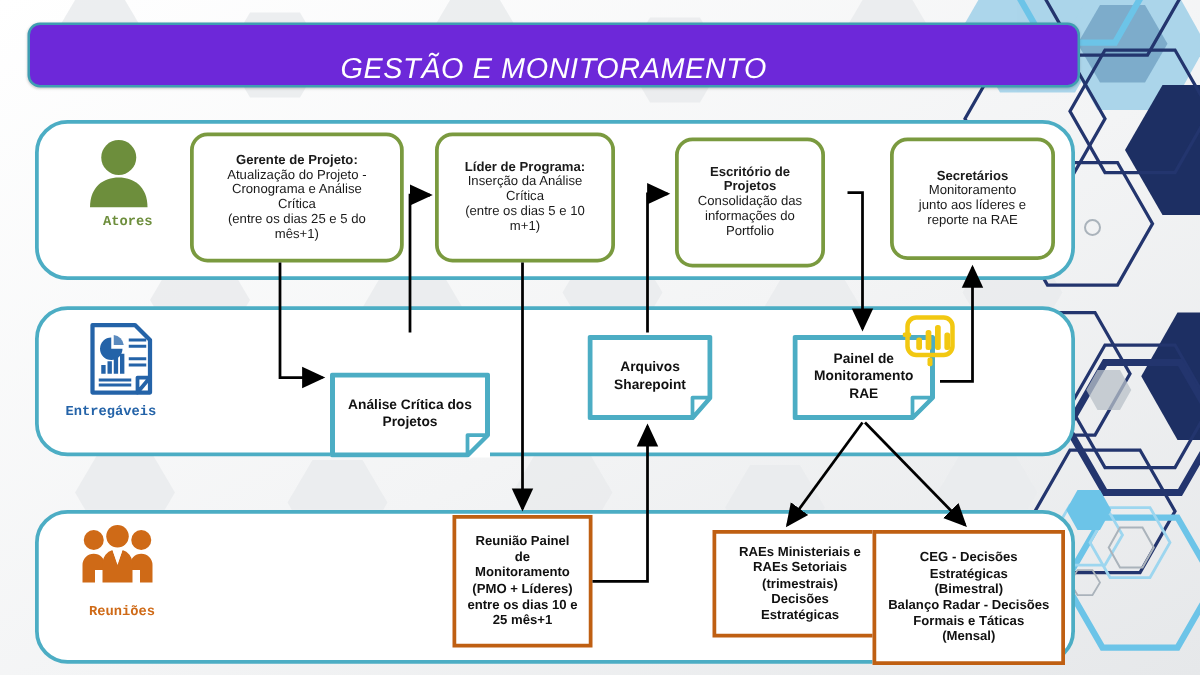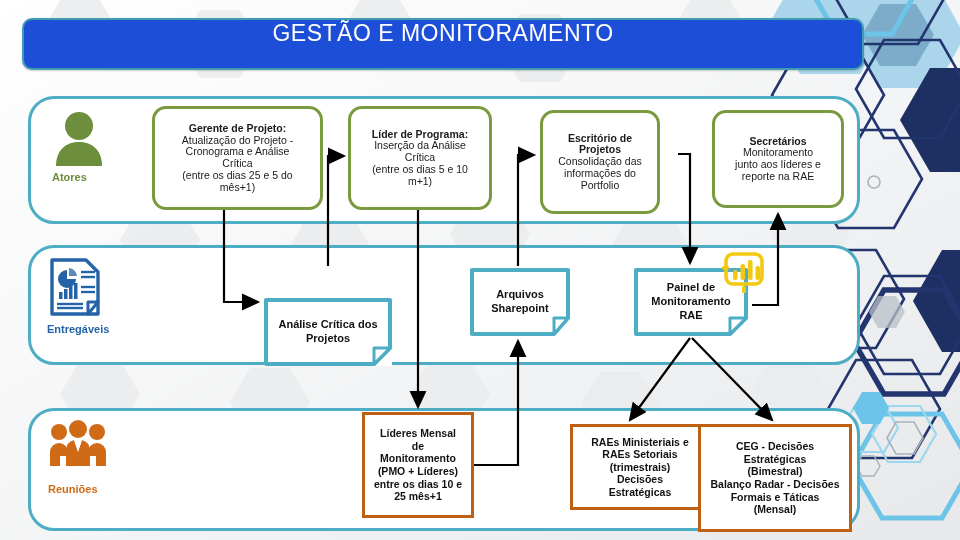--- a/index.html
+++ b/index.html
@@ -10,40 +10,40 @@
     position:relative;
   }
   #stage{position:absolute;left:0;top:0;width:960px;height:540px;}
 
   
   #bg{position:absolute;left:0;top:0;width:960px;height:540px;z-index:0;}
 
   
   .banner{
     position:absolute;left:22px;top:18px;width:838px;height:48px;
-    background:#1d4ed8;border:2px solid #3f9db2;border-radius:10px;
+    background:#6d28d9;border:2px solid #3f9db2;border-radius:10px;
     box-shadow:0 1px 2px rgba(0,0,0,.18);
-    display:flex;align-items:flex-start;justify-content:center;z-index:3;
+    display:flex;align-items:flex-end;justify-content:center;z-index:3;font-style:italic;
   }
   .banner span{
     color:#ffffff;font-size:23px;letter-spacing:.5px;font-weight:400;
     font-family:"Liberation Sans", sans-serif;
   }
 
   
   .lane{
     position:absolute;background:#ffffff;border:3px solid #4cadc4;
     border-radius:26px;z-index:1;
   }
   #lane-atores{left:28px;top:96px;width:826px;height:122px;}
   #lane-entregaveis{left:28px;top:245px;width:826px;height:114px;}
   #lane-reunioes{left:28px;top:408px;width:826px;height:117px;}
 
   
-  .lane-icon{position:absolute;z-index:4;text-align:left;}
+  .lane-icon{position:absolute;z-index:4;text-align:right;font-family:Liberation Mono, monospace;}
   .lane-icon .cap{font-size:11px;font-weight:bold;margin-top:1px;}
   #ic-atores{left:52px;top:108px;width:70px;}
   #ic-atores .cap{color:#6d8e3c;}
   #ic-entregaveis{left:47px;top:256px;width:78px;}
   #ic-entregaveis .cap{color:#2463a8;}
   #ic-reunioes{left:48px;top:418px;width:76px;}
   #ic-reunioes .cap{color:#cf6a17;}
 
   
   .gbox{
@@ -312,21 +312,21 @@
       <rect x="18.5" y="14" width="4.6" height="16" rx="2"></rect>
       <rect x="26" y="10" width="4.6" height="20" rx="2"></rect>
       <rect x="33.5" y="16" width="4.6" height="14" rx="2"></rect>
       <rect x="0" y="16" width="7" height="3.6" rx="1.6"></rect>
       <rect x="20" y="36" width="4" height="7" rx="1.6"></rect>
     </g>
   </svg>
 
   <div class="obox" id="box-reuniao">
     <div>
-      <div>Líderes Mensal</div>
+      <div>Reunião Painel</div>
       <div>de</div>
       <div>Monitoramento</div>
       <div>(PMO + Líderes)</div>
       <div>entre os dias 10 e</div>
       <div>25 mês+1</div>
     </div>
   </div>
 
   <div class="obox" id="box-raes">
     <div>

